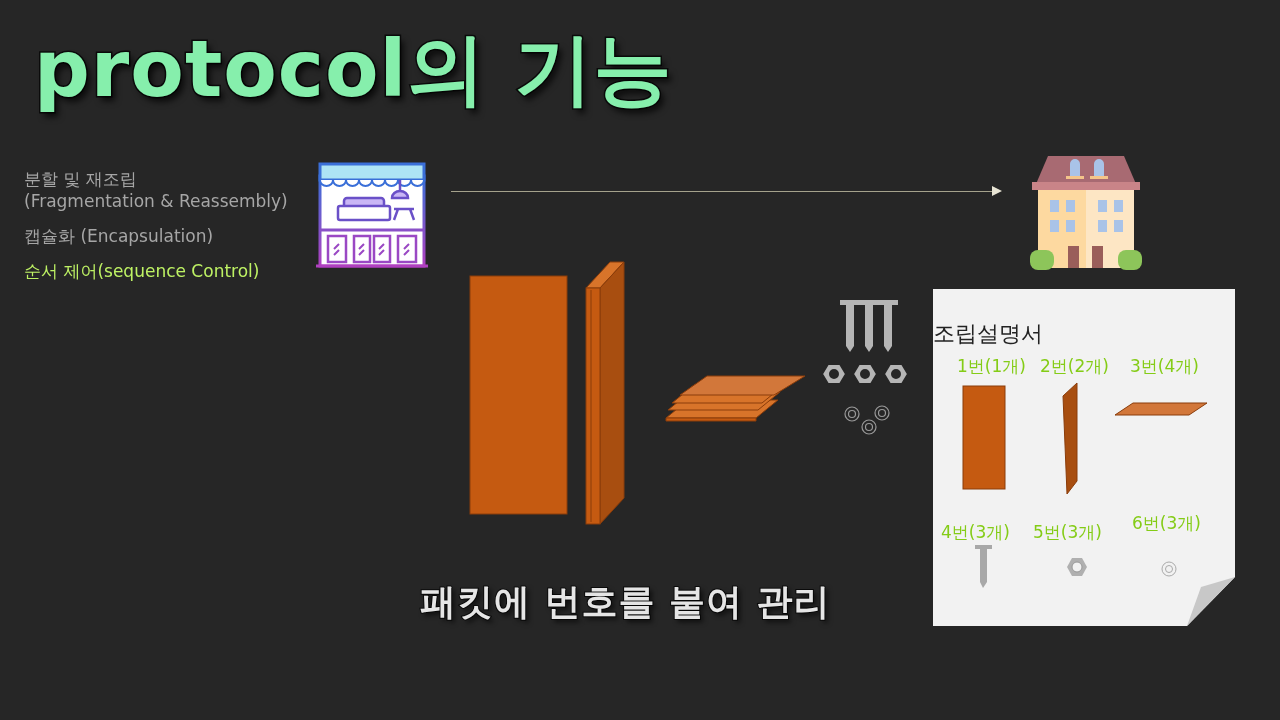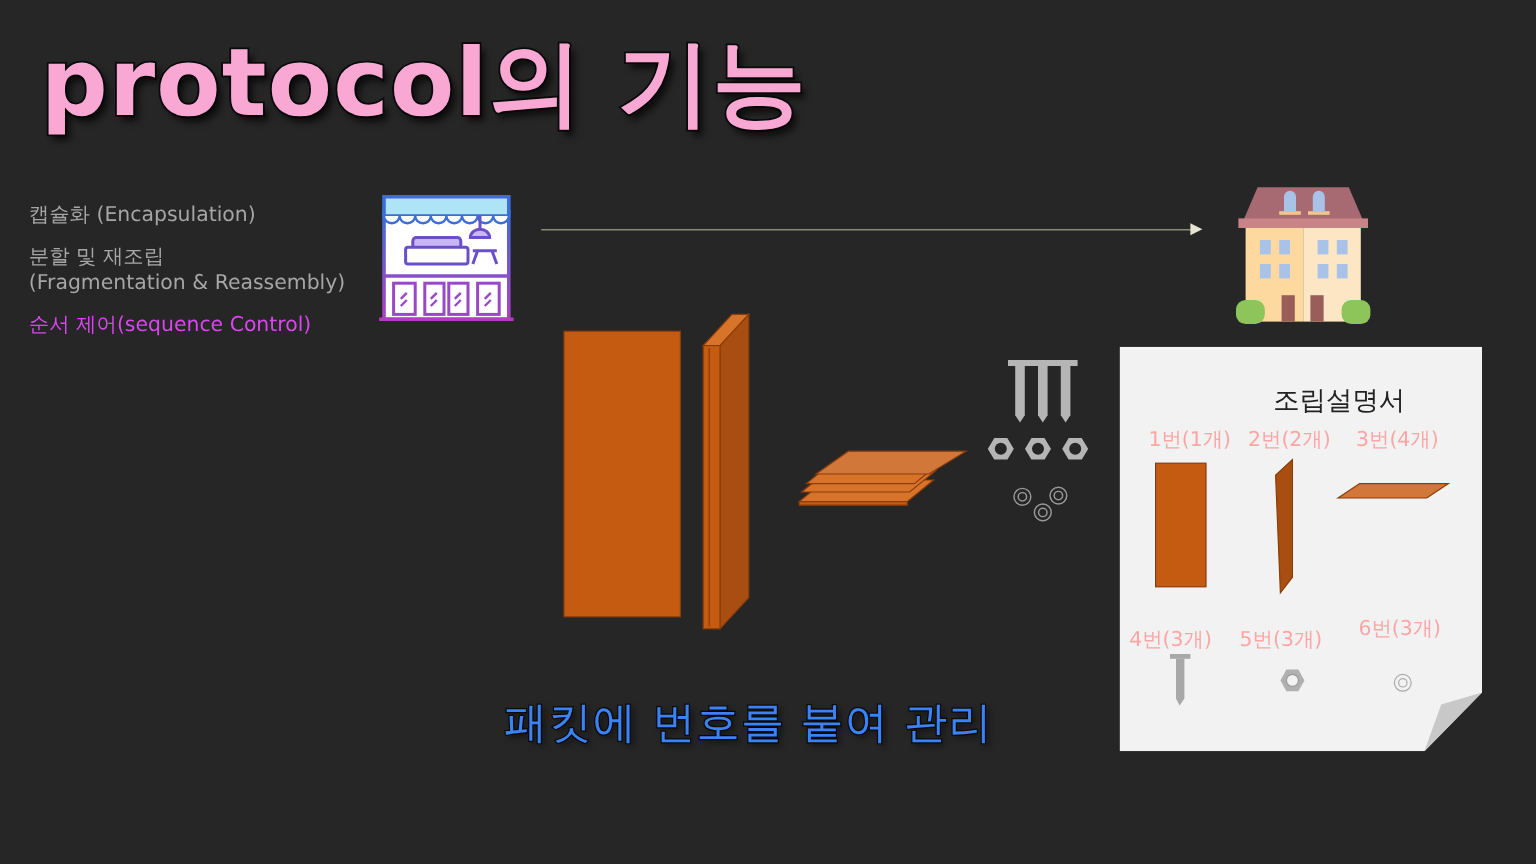--- a/index.html
+++ b/index.html
@@ -1,40 +1,40 @@
 <!DOCTYPE html>
 <html><head>
 <meta charset="utf-8">
 <style>
   html, body { margin:0; padding:0; }
   body { width:1280px; height:720px; background:#262626; position:relative; overflow:hidden; font-family:"DejaVu Sans", sans-serif; }
-  .title { position:absolute; left:34px; top:18px; font-family:"DejaVu Sans", sans-serif; font-weight:bold; font-size:78px; color:#f9a8d4; letter-spacing:1px;
+  .title { position:absolute; left:34px; top:18px; font-family:"DejaVu Sans", sans-serif; font-weight:bold; font-size:78px; color:#86efac; letter-spacing:1px;
     -webkit-text-stroke:3px #0b0b0b; paint-order:stroke fill; text-shadow:4px 5px 6px rgba(0,0,0,0.7); }
   .features { position:absolute; left:24px; top:168px; }
   .feat { color:#a6a6a6; font-size:17px; line-height:22px; margin-bottom:13px; }
-  .feat.active { color:#d946ef; margin-top:8px; }
+  .feat.active { color:#bef264; margin-top:8px; }
   .abs { position:absolute; }
   .arrow-line { position:absolute; left:451px; top:191px; width:542px; height:1px; background:#a5a28c; }
   .arrow-head { position:absolute; left:992px; top:186px; width:0; height:0; border-top:5px solid transparent; border-bottom:5px solid transparent; border-left:10px solid #e8e4d4; }
-  .caption { position:absolute; left:420px; top:578px; font-size:36px; font-weight:normal; color:#3b82f6; -webkit-text-stroke:2px #0b0b0b; paint-order:stroke fill; text-shadow:3px 3px 5px rgba(0,0,0,0.7); letter-spacing:1px; }
+  .caption { position:absolute; left:420px; top:578px; font-size:36px; font-weight:bold; color:#e5e5e5; -webkit-text-stroke:2px #0b0b0b; paint-order:stroke fill; text-shadow:3px 3px 5px rgba(0,0,0,0.7); letter-spacing:1px; }
   .manual { position:absolute; left:933px; top:289px; width:302px; height:337px; }
-  .manual-title { position:absolute; left:0; width:100%; top:30px; text-align:center; font-size:22px; color:#222;margin-left:32px; }
-  .part-label { position:absolute; font-size:17px; color:#fca5a5; }
+  .manual-title { position:absolute; left:0; width:100%; top:30px; font-size:22px; color:#222; }
+  .part-label { position:absolute; font-size:17px; color:#84cc16; }
 </style>
 </head>
 <body>
 
 <div class="title">protocol의 기능</div>
 
 <div class="features">
-  <div class="feat">캡슐화 (Encapsulation)</div>
   <div class="feat">
     <div>분할 및 재조립</div>
     <div>(Fragmentation &amp; Reassembly)</div>
   </div>
+  <div class="feat">캡슐화 (Encapsulation)</div>
   <div class="feat active">순서 제어(sequence Control)</div>
 </div>
 
 <svg class="abs" style="left:314px;top:154px" width="116" height="116" viewBox="0 0 116 116">
   <defs>
     <linearGradient id="sg" x1="0" y1="0" x2="0" y2="1">
       <stop offset="0" stop-color="#3a6fd8"></stop>
         <stop offset="1" stop-color="#b040c0"></stop>
     </linearGradient>
   </defs>

